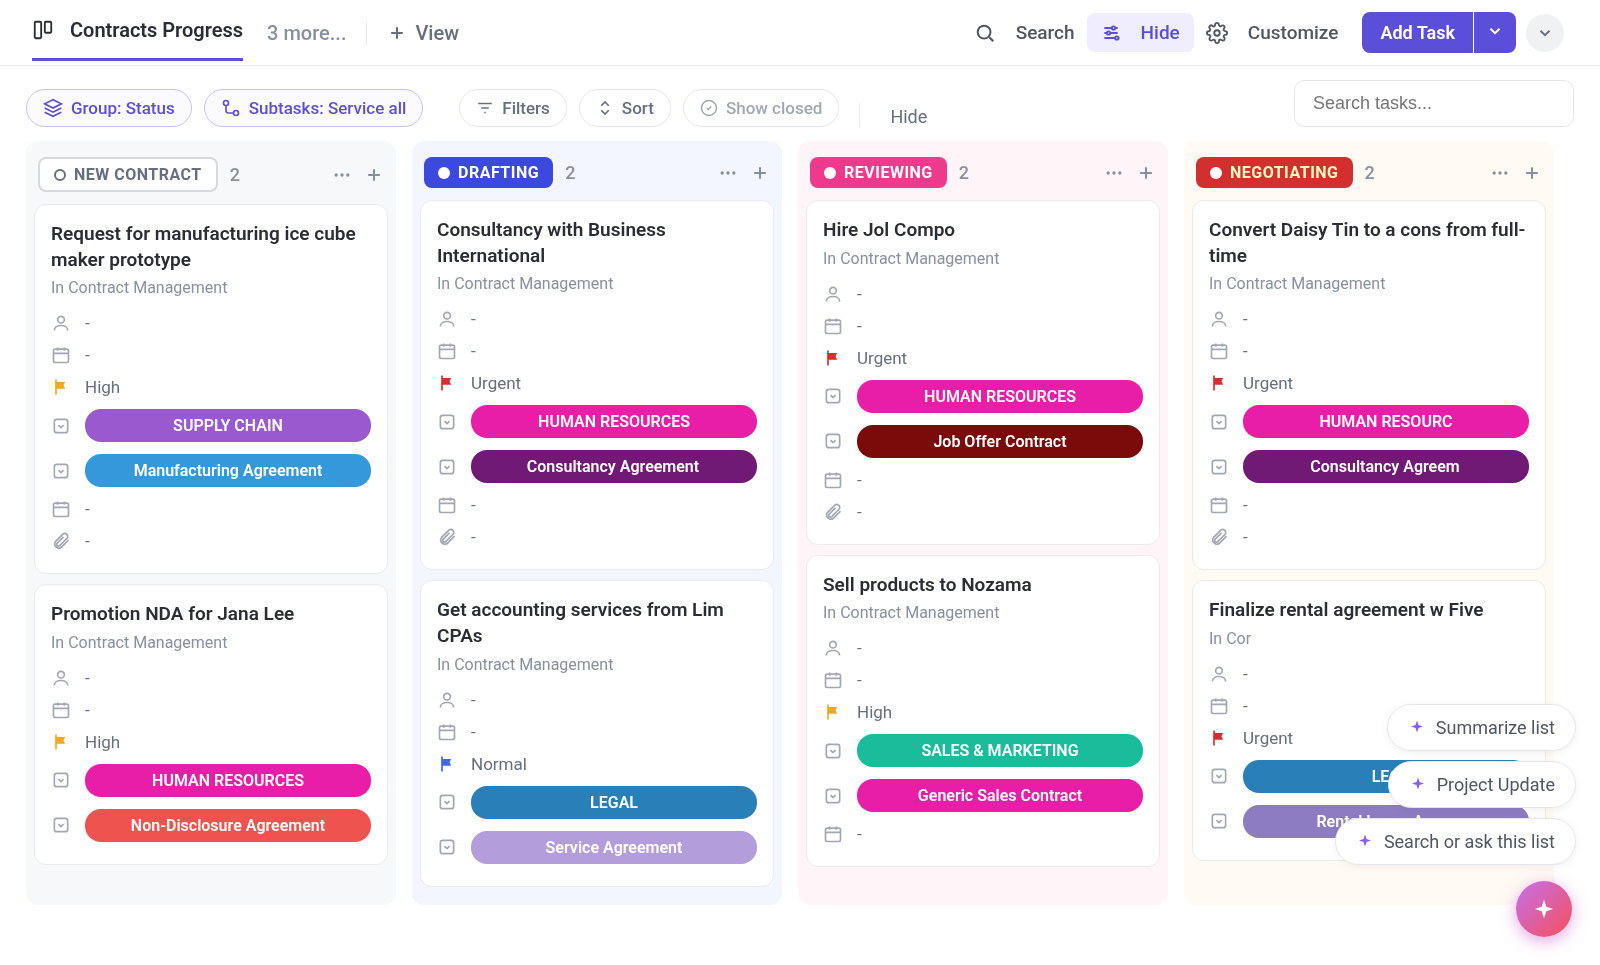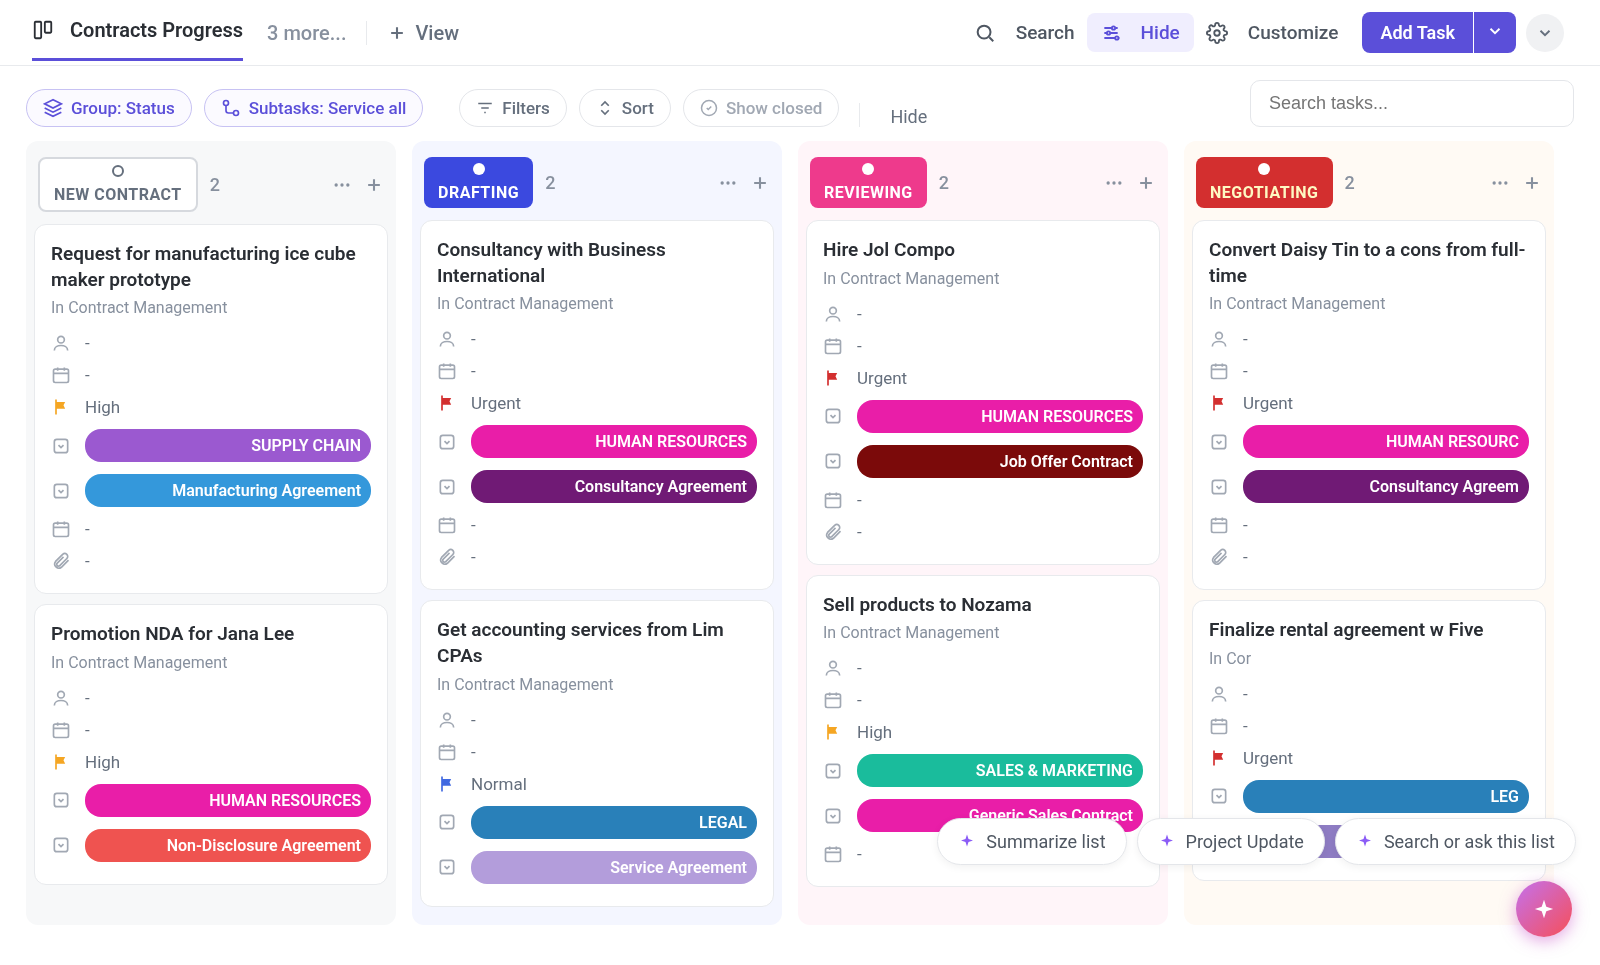--- a/index.html
+++ b/index.html
@@ -15,63 +15,63 @@
 .hide-btn { background: #f0eefe; border-radius: 8px; color: #5b4fd9; padding: 8px 14px; }
 .addtask-btn { background: #5b4fd9; color: #fff; border-radius: 8px 0 0 8px; padding: 10px 18px; font-size: 18px; font-weight: 600; }
 .addtask-chev { background: #5b4fd9; color: #fff; border-radius: 0 8px 8px 0; padding: 10px 12px; margin-left: 1px; }
 .circle-btn { width: 38px; height: 38px; border-radius: 50%; background: #f0f1f3; display: flex; align-items: center; justify-content: center; margin-left: 10px; }
 
 .toolbar { display: flex; align-items: flex-end; gap: 12px; padding: 14px 26px; }
 .chip { display: flex; align-items: center; gap: 8px; padding: 8px 16px; border-radius: 999px; font-size: 17px; font-weight: 500; cursor: pointer; }
 .chip-purple { border: 1.5px solid #c7c2f3; color: #5b4fd9; background: #fbfaff; }
 .chip-plain { border: 1.5px solid #e4e6ea; color: #656f7d; }
 .toolbar-text { font-size: 18px; color: #656f7d; padding: 0 10px; }
-.search-input { margin-left: auto; width: 324px; padding: 12px 18px; border: 1.5px solid #e4e6ea; border-radius: 10px; font-size: 18px; color: #0f172a; }
+.search-input { margin-left: auto; width: 280px; padding: 12px 18px; border: 1.5px solid #e4e6ea; border-radius: 10px; font-size: 18px; color: #0f172a; }
 
 .board { display: flex; gap: 16px; padding: 0 26px 20px; overflow-x: auto; }
 .column { width: 370px; flex-shrink: 0; border-radius: 12px; padding: 8px; }
 .col-new { background: #f7f8f9; }
 .col-draft { background: #f4f6ff; }
 .col-review { background: #fff5f9; }
 .col-neg { background: #fffaf4; }
 .col-header { display: flex; align-items: center; gap: 12px; padding: 8px 4px 12px; }
-.status-pill { display: flex; align-items: center; gap: 8px; padding: 6px 14px; border-radius: 8px; font-size: 16px; font-weight: 700; letter-spacing: 0.5px; flex-direction: column; }
+.status-pill { display: flex; align-items: center; gap: 8px; padding: 6px 14px; border-radius: 8px; font-size: 16px; font-weight: 700; letter-spacing: 0.5px; }
 .status-new { border: 2px solid #d6d9de; color: #656f7d; background: #fff; }
 .status-draft { background: #3b49df; color: #fff; }
 .status-review { background: #ee3a8c; color: #fff; }
 .status-neg { background: #d32f2f; color: #fef9c3; }
 .status-dot { width: 12px; height: 12px; border-radius: 50%; border: 2.5px solid currentColor; }
 .status-dot-fill { width: 12px; height: 12px; border-radius: 50%; background: #fff; border: 2px solid rgba(255,255,255,0.5); }
 .col-count { font-size: 18px; color: #87909e; font-weight: 500; }
 .col-actions { margin-left: auto; display: flex; gap: 12px; color: #87909e; }
 
 .card { background: #fff; border: 1px solid #e8eaed; border-radius: 12px; padding: 16px; margin-bottom: 10px; }
 .card-title { font-size: 19px; font-weight: 600; color: #2a2e34; line-height: 1.35; margin-bottom: 6px; }
 .card-sub { font-size: 16px; color: #87909e; margin-bottom: 10px; }
 .card-row { display: flex; align-items: center; gap: 14px; padding: 6px 0; }
 .row-icon { width: 20px; height: 20px; color: #a1a8b3; display: flex; align-items: center; justify-content: center; flex-shrink: 0; }
 .row-val { font-size: 17px; color: #656f7d; }
-.tag { flex: 1; padding: 7px 10px; border-radius: 16px; text-align: right; font-size: 16px; font-weight: 600; color: #fff; }
+.tag { flex: 1; padding: 7px 10px; border-radius: 16px; text-align: center; font-size: 16px; font-weight: 600; color: #fff; }
 .tag-supply { background: #9b59d0; }
 .tag-mfg { background: #3498db; }
 .tag-hr { background: #e91ea8; }
 .tag-consult { background: #701a75; padding-left: 8px; }
 .tag-nda { background: #ef5350; }
 .tag-legal { background: #2980b9; }
 .tag-service { background: #b39ddb; }
 .tag-job { background: #7b0a0a; }
 .tag-sales { background: #1abc9c; }
 .tag-generic { background: #e91ea8; }
 .tag-rental { background: #8e7cc3; }
 
 .flag-high { color: #f5a623; }
 .flag-urgent { color: #d32f2f; }
 .flag-normal { color: #4169e1; }
 
-.ai-stack { position: fixed; right: 24px; bottom: 100px; display: flex; flex-direction: row; gap: 10px; align-items: flex-end; }
+.ai-stack { position: fixed; right: 24px; bottom: 100px; display: flex; flex-direction: column; gap: 10px; align-items: flex-end; }
 .ai-chip { background: #fff; border: 1px solid #e4e6ea; border-radius: 999px; padding: 12px 20px; font-size: 18px; color: #4f5762; display: flex; align-items: center; gap: 10px; box-shadow: 0 2px 8px rgba(0,0,0,0.06); }
 .ai-fab { position: fixed; right: 28px; bottom: 28px; width: 56px; height: 56px; border-radius: 50%; background: linear-gradient(135deg,#c471ed,#f64f59); display: flex; align-items: center; justify-content: center; color: #fff; box-shadow: 0 4px 16px rgba(200,80,200,0.5); }
 
 svg { display: block; }
 .ico16 { width: 18px; height: 18px; }
 .ico20 { width: 20px; height: 20px; }
 .ico22 { width: 22px; height: 22px; }
 </style>
 </head>
 <body>

